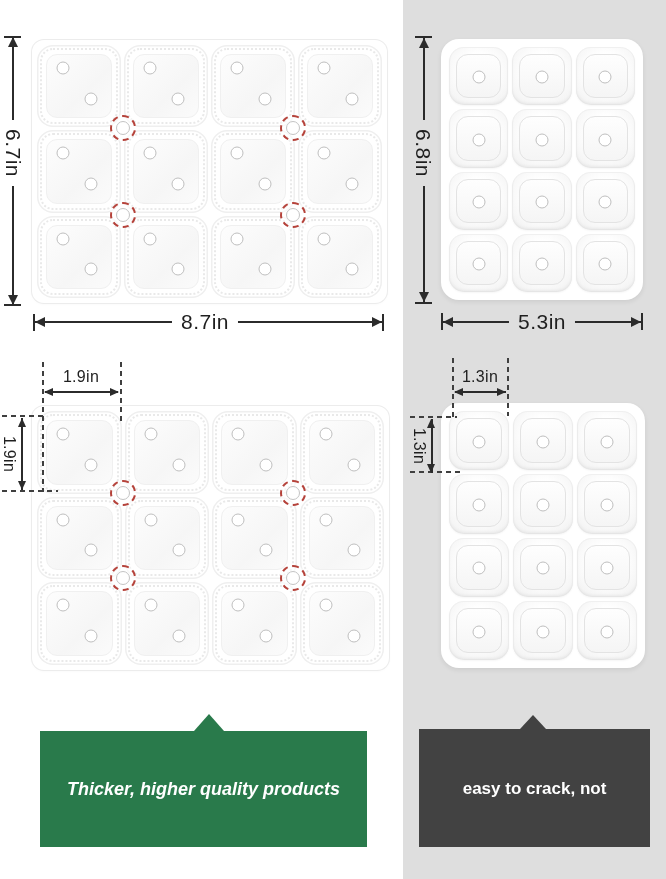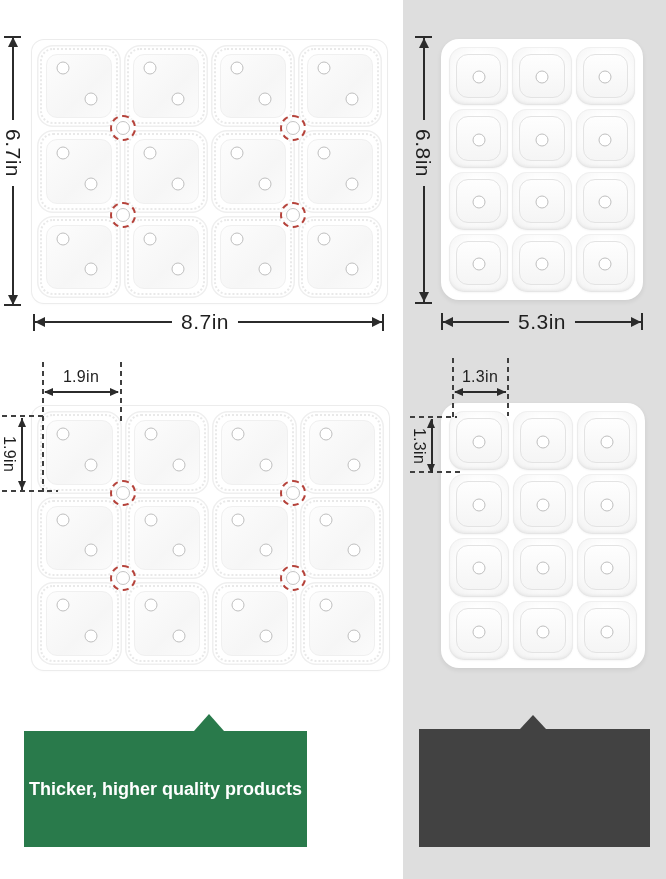--- a/index.html
+++ b/index.html
@@ -337,19 +337,20 @@
 <div>
   <div class="dashh" style="left:410px;top:416px;width:47px;"></div>
   <div class="dashh" style="left:410px;top:471px;width:50px;"></div>
   <div class="vline" style="left:431px;top:419px;height:54px;"></div>
   <div class="arr sm up" style="left:427px;top:419px;"></div>
   <div class="arr sm down" style="left:427px;top:464px;"></div>
   <div class="dimlabel small vert" style="left:394px;top:436px;">1.3in</div>
 </div>
 
 <div class="tri good" style="left:194px;top:714px;"></div>
-<div class="callout good" style="left:24px;top:731px;width:283px;height:116px;">
+<div class="callout good" style="left:40px;top:731px;width:327px;height:116px;font-style:italic;">
   <div>Thicker, higher quality products</div>
 </div>
 
 <div class="tri bad" style="left:520px;top:715px;"></div>
 <div class="callout bad" style="left:419px;top:729px;width:231px;height:118px;">
+  <div>easy to crack, not</div>
 </div>
 
 </body></html>

